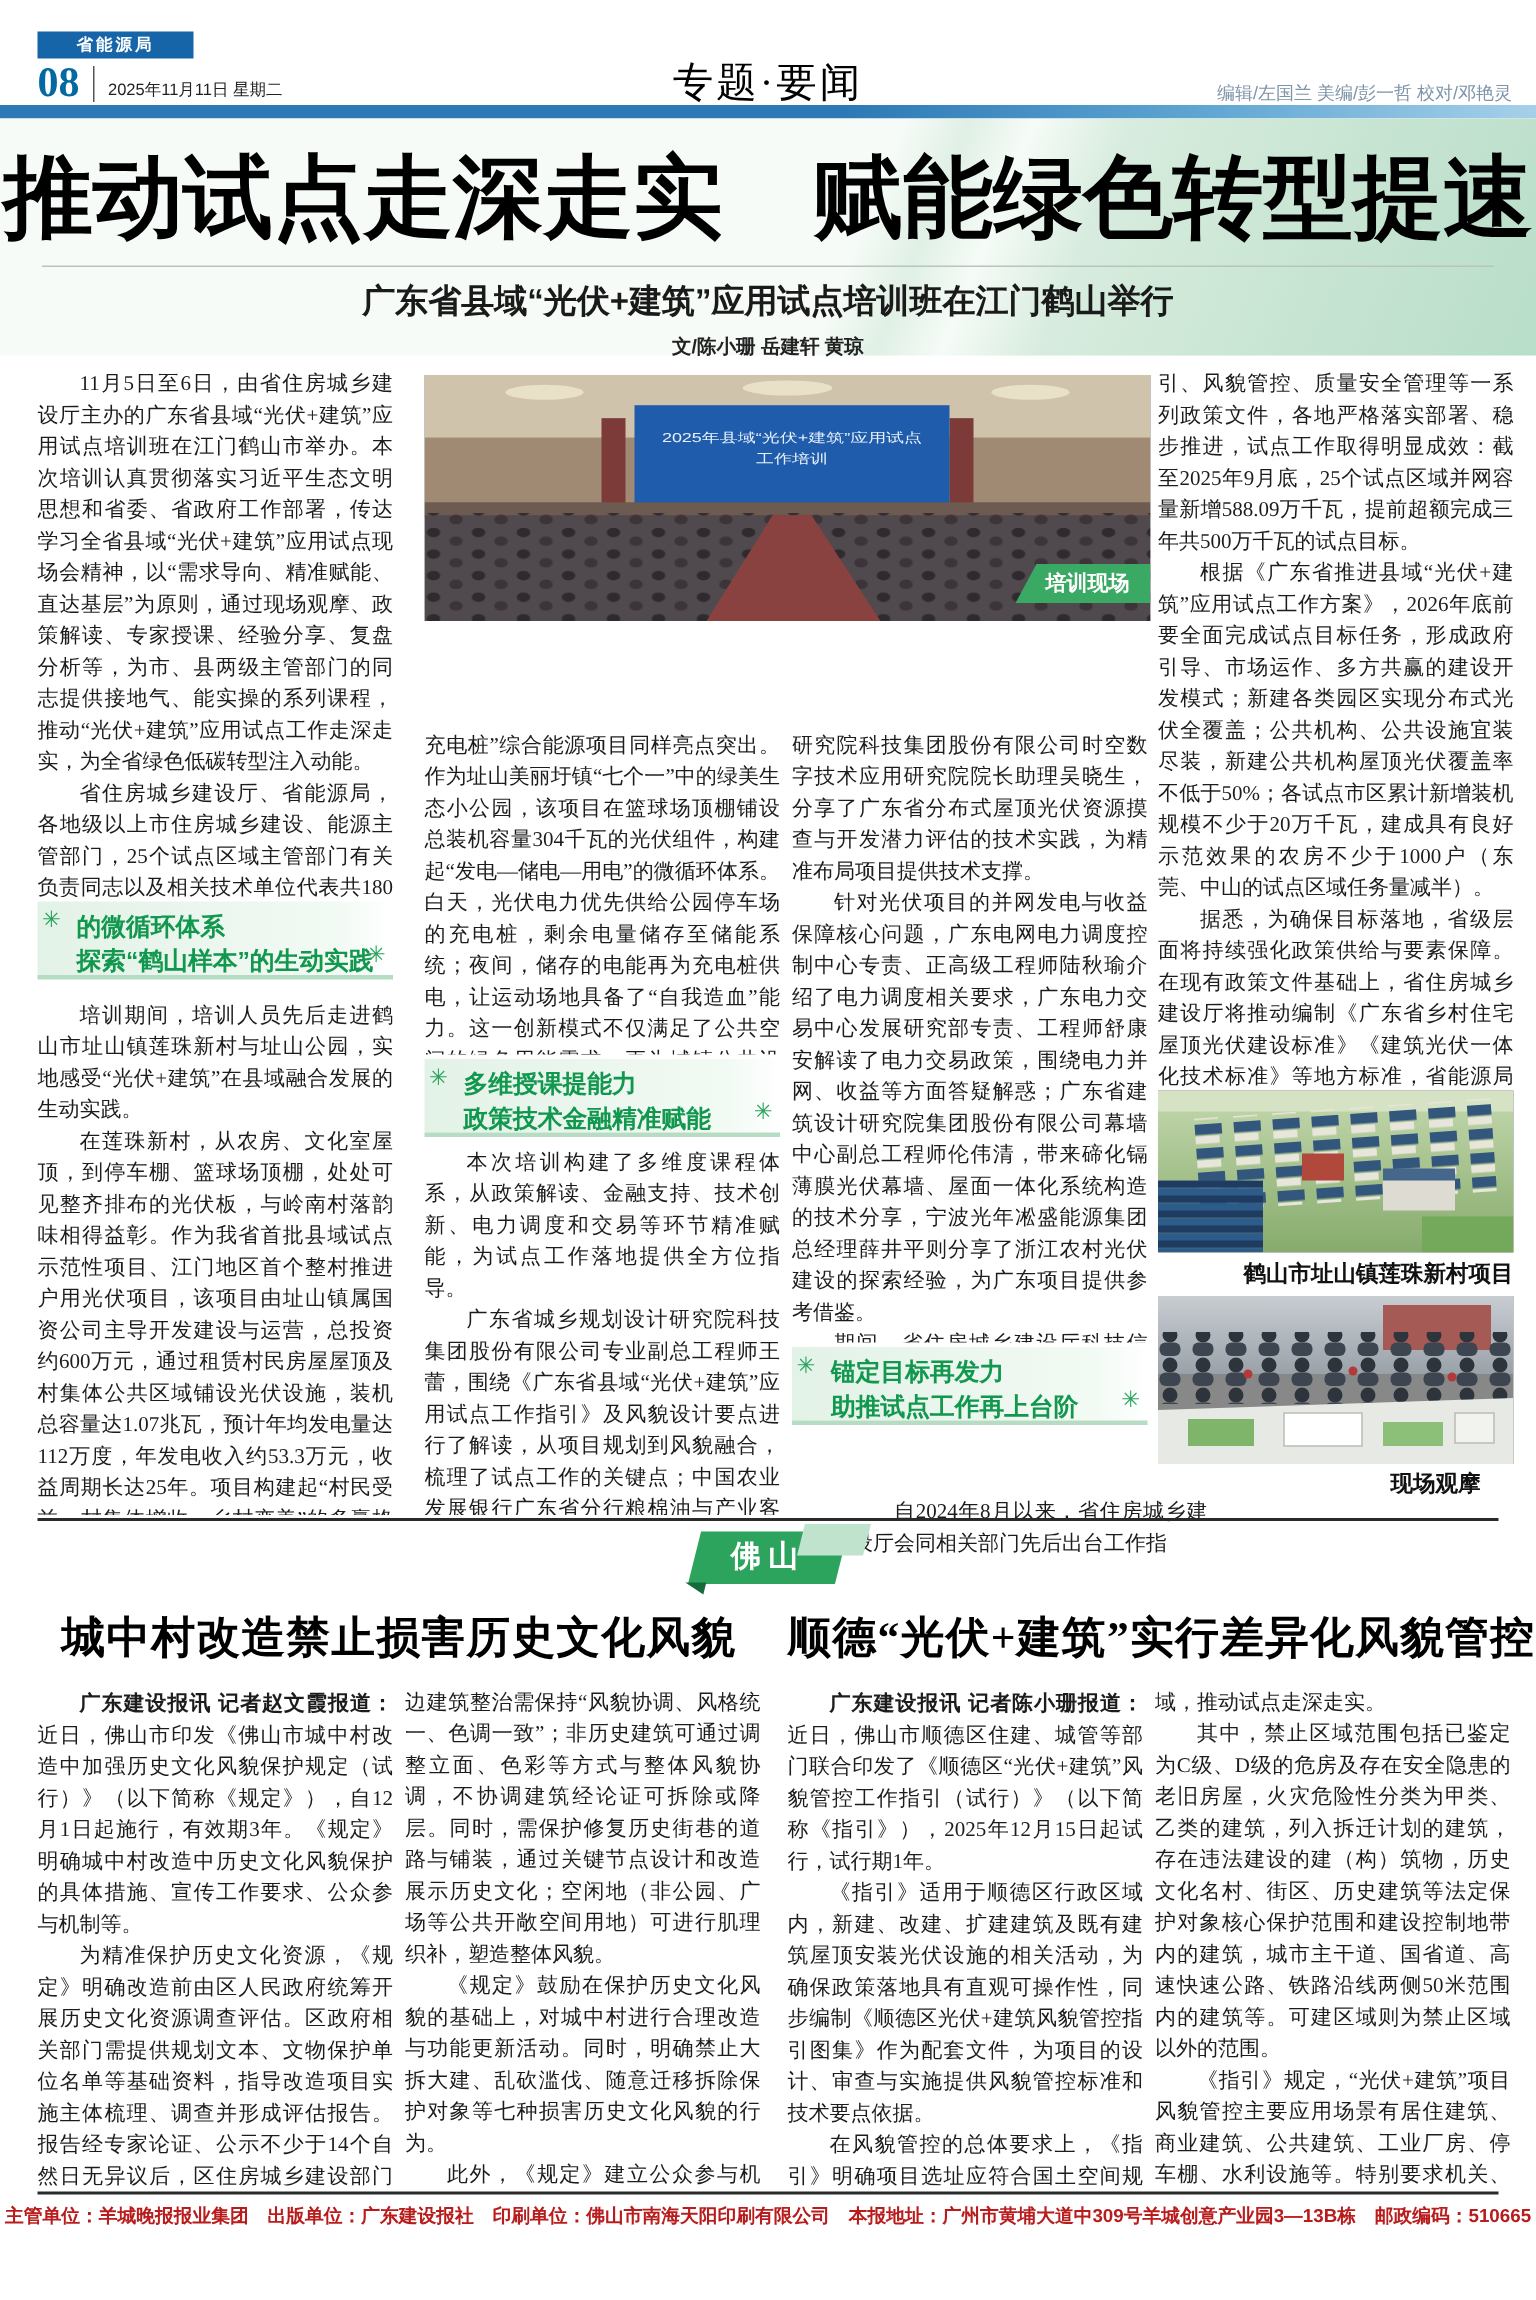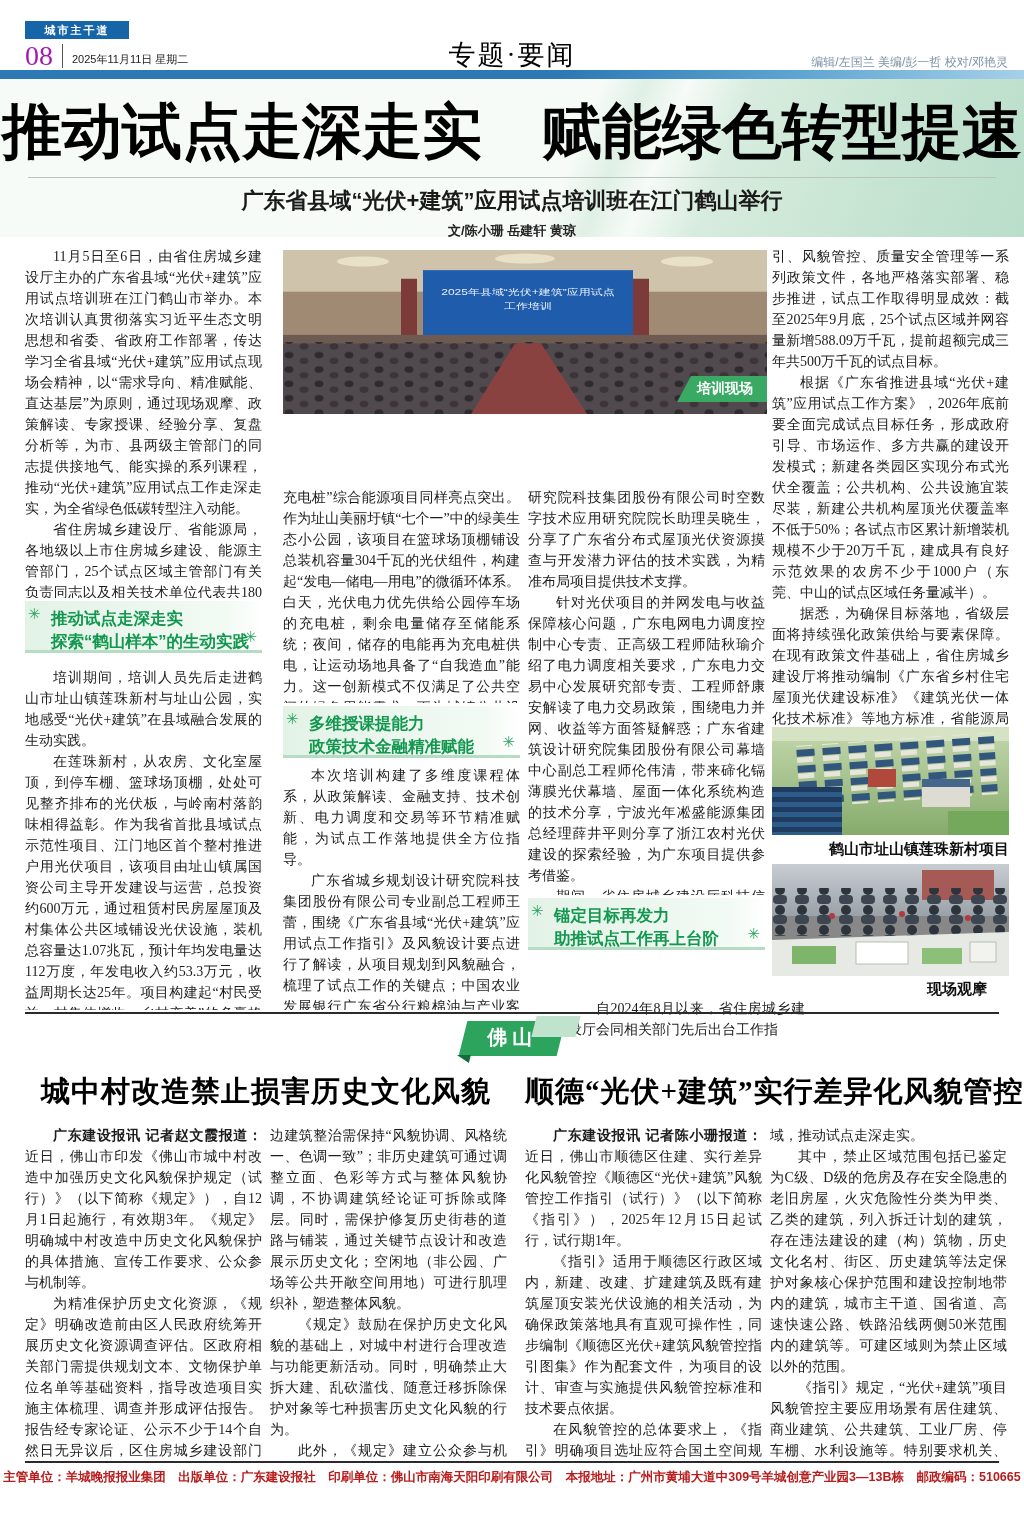--- a/index.html
+++ b/index.html
@@ -3,21 +3,21 @@
 <meta charset="utf-8">
 <style>
   html,body{margin:0;padding:0;background:#e8e8e8;}
   .page{position:relative;width:1024px;height:1533px;margin:0 auto;background:#ffffff;
         font-family:"Liberation Serif", serif;color:#1c1c1c;overflow:hidden;}
 
   
   .logo-box{position:absolute;left:25px;top:21px;width:104px;height:18px;background:#1565a8;
             color:#fff;font-family:"Liberation Sans",sans-serif;font-size:11px;font-weight:700;
             line-height:18px;text-align:center;letter-spacing:2px;}
-  .pagenum{position:absolute;left:25px;top:40px;font-size:28px;font-weight:400;color:#a21caf;}
+  .pagenum{position:absolute;left:25px;top:40px;font-size:28px;font-weight:700;color:#0369a1;}
   .mast-divider{position:absolute;left:62px;top:44px;width:1px;height:24px;background:#555;}
   .mast-date{position:absolute;left:72px;top:52px;font-size:11px;color:#222;
              font-family:"Liberation Sans",sans-serif;}
   .section-title{position:absolute;left:0;top:37px;width:1024px;text-align:center;
                  font-size:27px;font-weight:400;color:#000;letter-spacing:2px;}
   .staff{position:absolute;right:16px;top:54px;font-size:12px;color:#7d93a8;
          font-family:"Liberation Sans",sans-serif;}
   .blue-bar{position:absolute;left:0;top:70px;width:1024px;height:9px;
             background:linear-gradient(90deg,#2c79b5 0%,#2c79b5 55%,#5ea5d2 78%,#a6d0e9 100%);}
 
@@ -82,42 +82,42 @@
   
   .footer-rule{position:absolute;left:25px;top:1461px;width:974px;height:2px;background:#2a2a2a;}
   .footer{position:absolute;left:0;top:1469px;width:1024px;text-align:center;
           font-family:"Liberation Sans",sans-serif;font-size:12.5px;font-weight:700;color:#b91c1c;}
 </style>
 </head>
 <body>
 
 <div class="page">
 
-  <div class="logo-box">城市主干道</div>
+  <div class="logo-box">省能源局</div>
   <div class="pagenum">08</div>
   <div class="mast-divider"></div>
   <div class="mast-date">2025年11月11日 星期二</div>
   <div class="section-title">专题·要闻</div>
   <div class="staff">编辑/左国兰 美编/彭一哲 校对/邓艳灵</div>
   <div class="blue-bar"></div>
 
   <div class="hero"></div>
   <div class="headline">推动试点走深走实　赋能绿色转型提速</div>
   <div class="head-rule"></div>
   <div class="subhead">广东省县域“光伏+建筑”应用试点培训班在江门鹤山举行</div>
   <div class="byline">文/陈小珊 岳建轩 黄琼</div>
 
   <div class="col" style="left:25px;top:246px;height:352px;">
       <p class="para">11月5日至6日，由省住房城乡建设厅主办的广东省县域“光伏+建筑”应用试点培训班在江门鹤山市举办。本次培训认真贯彻落实习近平生态文明思想和省委、省政府工作部署，传达学习全省县域“光伏+建筑”应用试点现场会精神，以“需求导向、精准赋能、直达基层”为原则，通过现场观摩、政策解读、专家授课、经验分享、复盘分析等，为市、县两级主管部门的同志提供接地气、能实操的系列课程，推动“光伏+建筑”应用试点工作走深走实，为全省绿色低碳转型注入动能。</p>
       <p class="para">省住房城乡建设厅、省能源局，各地级以上市住房城乡建设、能源主管部门，25个试点区域主管部门有关负责同志以及相关技术单位代表共180余人参加培训。</p>
     </div>
 
   <div class="sec-head" style="left:25px;top:601px;">
     <span class="flake fl-l">✳</span>
-    <span class="ln">推动试点走深走实</span>
+    <span class="ln">的微循环体系</span>
     <span class="ln">探索“鹤山样本”的生动实践</span>
     <span class="flake fl-r">✳</span>
   </div>
 
   <div class="col" style="left:25px;top:667px;height:343px;">
       <p class="para">培训期间，培训人员先后走进鹤山市址山镇莲珠新村与址山公园，实地感受“光伏+建筑”在县域融合发展的生动实践。</p>
       <p class="para">在莲珠新村，从农房、文化室屋顶，到停车棚、篮球场顶棚，处处可见整齐排布的光伏板，与岭南村落韵味相得益彰。作为我省首批县域试点示范性项目、江门地区首个整村推进户用光伏项目，该项目由址山镇属国资公司主导开发建设与运营，总投资约600万元，通过租赁村民房屋屋顶及村集体公共区域铺设光伏设施，装机总容量达1.07兆瓦，预计年均发电量达112万度，年发电收入约53.3万元，收益周期长达25年。项目构建起“村民受益、村集体增收、乡村变美”的多赢格局：村民不仅能获得6000元一次性初装补贴，每年还可领取900元屋顶租金，绿色能源转化成了实实在在的民生红利。</p>
     </div>
 
   <div class="photo" style="left:283px;top:250px;width:484px;height:164px;">
@@ -248,21 +248,21 @@
     <p class="para"><span class="lead-in">广东建设报讯 记者赵文霞报道：</span><span>近日，佛山市印发《佛山市城中村改造中加强历史文化风貌保护规定（试行）》（以下简称《规定》），自12月1日起施行，有效期3年。《规定》明确城中村改造中历史文化风貌保护的具体措施、宣传工作要求、公众参与机制等。</span></p>
     <span><p class="para">为精准保护历史文化资源，《规定》明确改造前由区人民政府统筹开展历史文化资源调查评估。区政府相关部门需提供规划文本、文物保护单位名单等基础资料，指导改造项目实施主体梳理、调查并形成评估报告。报告经专家论证、公示不少于14个自然日无异议后，区住房城乡建设部门将材料汇总报市住房城乡建设部门。</p></span>
   </div>
   <div class="col" style="left:270px;top:1125px;height:332px;">
     <p class="para noind">边建筑整治需保持“风貌协调、风格统一、色调一致”；非历史建筑可通过调整立面、色彩等方式与整体风貌协调，不协调建筑经论证可拆除或降层。同时，需保护修复历史街巷的道路与铺装，通过关键节点设计和改造展示历史文化；空闲地（非公园、广场等公共开敞空间用地）可进行肌理织补，塑造整体风貌。</p>
     <span><p class="para">《规定》鼓励在保护历史文化风貌的基础上，对城中村进行合理改造与功能更新活动。同时，明确禁止大拆大建、乱砍滥伐、随意迁移拆除保护对象等七种损害历史文化风貌的行为。</p><p class="para">此外，《规定》建立公众参与机制，畅通意见表达渠道；鼓励社会力量通过捐赠、资助等方式参与保护工作。对保护管理作出突出贡献的单位和个人，将按规定给予表彰奖励。</p></span>
   </div>
 
   <div class="b-headline" style="left:525px;top:1072px;">顺德“光伏+建筑”实行差异化风貌管控</div>
   <div class="col" style="left:525px;top:1125px;height:332px;">
-    <p class="para"><span class="lead-in">广东建设报讯 记者陈小珊报道：</span><span>近日，佛山市顺德区住建、实行差异化风貌管控《顺德区“光伏+建筑”风貌管控工作指引（试行）》（以下简称《指引》），2025年12月15日起试行，试行期1年。</span></p>
+    <p class="para"><span class="lead-in">广东建设报讯 记者陈小珊报道：</span><span>近日，佛山市顺德区住建、城管等部门联合印发了《顺德区“光伏+建筑”风貌管控工作指引（试行）》（以下简称《指引》），2025年12月15日起试行，试行期1年。</span></p>
     <span><p class="para">《指引》适用于顺德区行政区域内，新建、改建、扩建建筑及既有建筑屋顶安装光伏设施的相关活动，为确保政策落地具有直观可操作性，同步编制《顺德区光伏+建筑风貌管控指引图集》作为配套文件，为项目的设计、审查与实施提供风貌管控标准和技术要点依据。</p><p class="para">在风貌管控的总体要求上，《指引》明确项目选址应符合国土空间规划，且所依托的建（构）筑物应具备合法合规性。根据区域历史文化价值、景观敏感度、生态重要性等因素，顺德区划分为禁止区域、可建区</p></span>
   </div>
   <div class="col" style="left:770px;top:1125px;height:332px;">
     <p class="para noind">域，推动试点走深走实。</p>
     <span><p class="para">其中，禁止区域范围包括已鉴定为C级、D级的危房及存在安全隐患的老旧房屋，火灾危险性分类为甲类、乙类的建筑，列入拆迁计划的建筑，存在违法建设的建（构）筑物，历史文化名村、街区、历史建筑等法定保护对象核心保护范围和建设控制地带内的建筑，城市主干道、国省道、高速快速公路、铁路沿线两侧50米范围内的建筑等。可建区域则为禁止区域以外的范围。</p><p class="para">《指引》规定，“光伏+建筑”项目风貌管控主要应用场景有居住建筑、商业建筑、公共建筑、工业厂房、停车棚、水利设施等。特别要求机关、医院、学校、体育场、图书馆、美术馆等新建公共建筑，以及新建污水处理厂、停车场等市政设施，应同步设计建筑光伏发电系统，做到宜装尽装。</p></span>
   </div>
 
   <div class="footer-rule"></div>
   <div class="footer">主管单位：羊城晚报报业集团　出版单位：广东建设报社　印刷单位：佛山市南海天阳印刷有限公司　本报地址：广州市黄埔大道中309号羊城创意产业园3—13B栋　邮政编码：510665</div>
 

